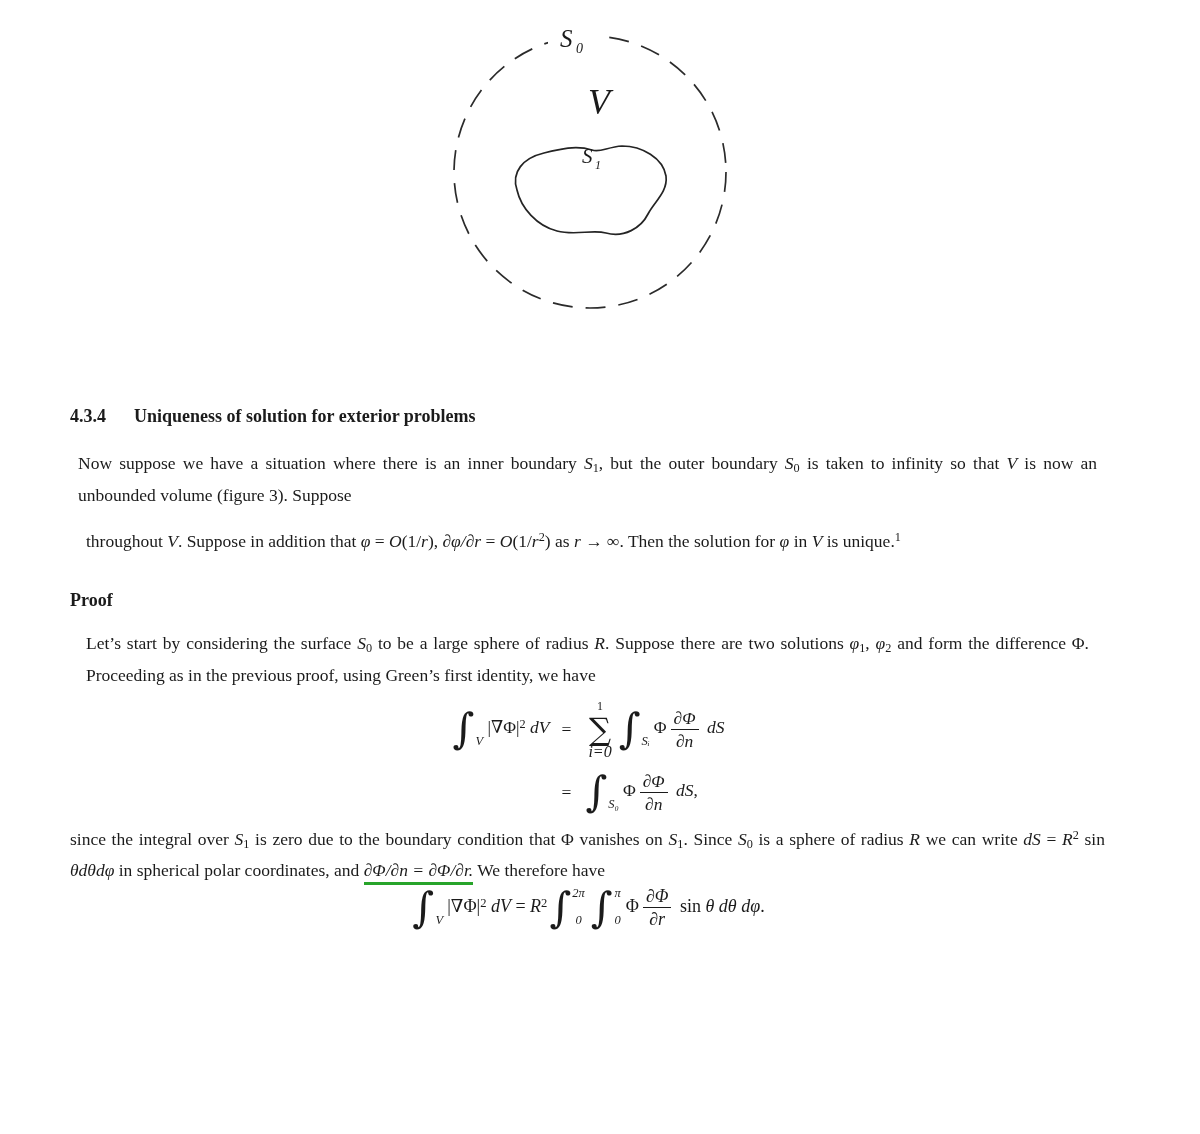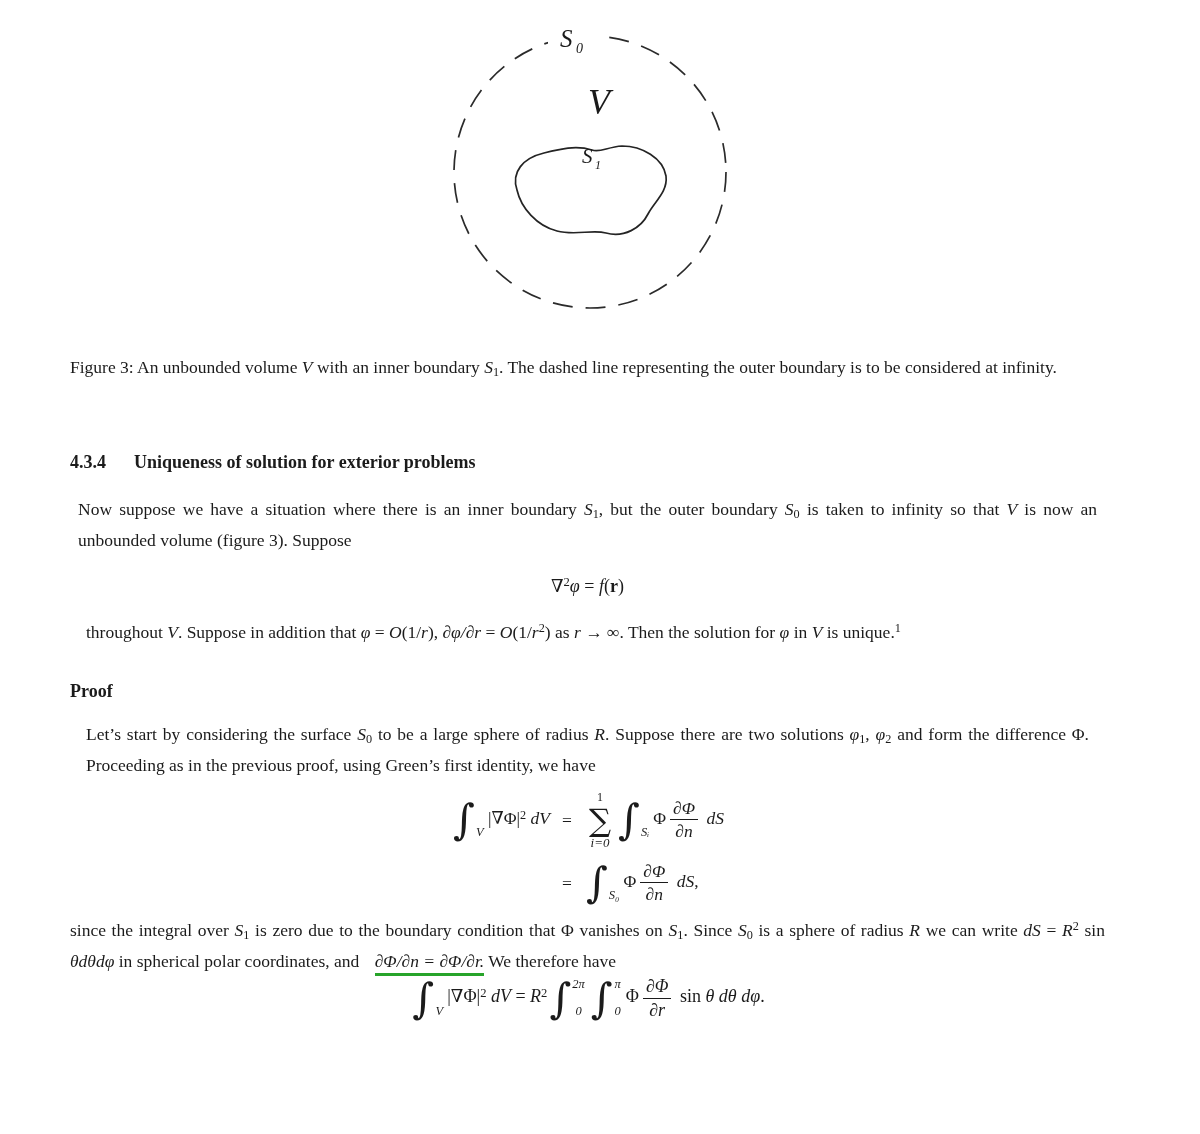--- a/index.html
+++ b/index.html
@@ -35,21 +35,21 @@
   [data-name="paragraph-proof-intro"] { margin: 18px 16px 0; }
   [data-name="equation-green-identity"] { margin: 12px 0 4px; }
   [data-name="paragraph-since"] { margin: 8px 0 0; }
   [data-name="equation-final"] { margin: 2px 0 0; }
 
   
   .mi { font-style: italic; }
   .mb { font-weight: bold; }
   .ssup { font-size: 0.7em; vertical-align: 0.45em; }
   .ssub { font-size: 0.7em; vertical-align: -0.25em; }
-  .gunder { border-bottom: 3.5px solid var(--green, #28a42a); padding-bottom: 2px; margin-left: 11px; }
+  .gunder { border-bottom: 3.5px solid var(--green, #28a42a); padding-bottom: 2px; }
 
   .eq-center { text-align: center; white-space: pre; font-size: 18px; }
   .eq-align {
     display: grid;
     grid-template-columns: max-content 34px max-content;
     justify-content: center;
     align-items: center;
     row-gap: 12px;
     font-size: 17.5px;
   }
@@ -64,21 +64,21 @@
     display: inline-flex; flex-direction: column; justify-content: space-between;
     font-size: 12.5px; line-height: 13px; font-style: italic;
     padding: 1px 0 3px 1px; min-width: 8px;
   }
   .sum-wrap {
     display: inline-flex; flex-direction: column; align-items: center;
     vertical-align: middle; margin: 0 5px; line-height: 1;
   }
   .sum-glyph { font-size: 31px; line-height: 32px; font-family: "DejaVu Serif","Liberation Serif",serif; }
   .sum-top { font-size: 12px; line-height: 13px; }
-  .sum-bot { font-size: 13px; line-height: 13px; font-style: italic; }
+  .sum-bot { font-size: 16px; line-height: 13px; font-style: italic; }
   .frac {
     display: inline-flex; flex-direction: column; align-items: center;
     vertical-align: middle; margin: 0 4px; font-style: italic; line-height: 1.15;
   }
   .fnum { border-bottom: 1.4px solid #1b1b1b; padding: 0 3px 1px; }
   .fden { padding-top: 1px; }
 </style>
 </head>
 <body>
 
@@ -98,29 +98,27 @@
              C 537 226, 521 208, 517 190 Z" fill="none" stroke="#242424" stroke-width="1.7"></path>
     <text class="fig-txt" data-name="outer-boundary-label" x="560" y="47" font-size="25">S</text>
     <text class="fig-txt" data-name="outer-boundary-label-sub" x="576" y="53" font-size="14">0</text>
     <text class="fig-txt" data-name="volume-label" x="588" y="114" font-size="36">V</text>
     <text class="fig-txt" data-name="inner-boundary-label" x="582" y="163" font-size="21">S</text>
     <text class="fig-txt" data-name="inner-boundary-label-sub" x="595" y="169" font-size="12">1</text>
   </svg>
 
   <div class="content" data-name="page-content">
 
-    <p class="caption" data-name="figure-caption"><span>Figure 3: An unbounded volume </span><span class="mi">V</span><span> with an inner boundary </span><span class="mi">S</span><span class="ssub">1</span><span>. The dashed line representing the outer boundary is to be considered at infinity.</span></p>
 
     <div data-name="section-heading">
       <span data-name="section-number">4.3.4</span><span data-name="section-title">Uniqueness of solution for exterior problems</span>
     </div>
 
     <p class="body-par" data-name="paragraph-intro"><span>Now suppose we have a situation where there is an inner boundary </span><span class="mi">S</span><span class="ssub">1</span><span>, but the outer boundary </span><span class="mi">S</span><span class="ssub">0</span><span> is taken to infinity so that </span><span class="mi">V</span><span> is now an unbounded volume (figure 3). Suppose</span></p>
 
-    <div class="eq-center" data-name="equation-laplace"><span>∇</span><span class="ssup">2</span><span class="mi">φ</span><span> = </span><span class="mi">f</span><span>(</span><span class="mb">r</span><span>)</span></div>
 
     <p class="body-par" data-name="paragraph-conditions"><span>throughout </span><span class="mi">V</span><span>. Suppose in addition that </span><span class="mi">φ</span><span> = </span><span class="mi">O</span><span>(1/</span><span class="mi">r</span><span>), </span><span class="mi">∂φ/∂r</span><span> = </span><span class="mi">O</span><span>(1/</span><span class="mi">r</span><span class="ssup">2</span><span>) as </span><span class="mi">r</span><span> → ∞. Then the solution for </span><span class="mi">φ</span><span> in </span><span class="mi">V</span><span> is unique.</span><span class="ssup">1</span></p>
 
     <div data-name="proof-heading">Proof</div>
 
     <p class="body-par" data-name="paragraph-proof-intro"><span>Let’s start by considering the surface </span><span class="mi">S</span><span class="ssub">0</span><span> to be a large sphere of radius </span><span class="mi">R</span><span>. Suppose there are two solutions </span><span class="mi">φ</span><span class="ssub">1</span><span>, </span><span class="mi">φ</span><span class="ssub">2</span><span> and form the difference Φ. Proceeding as in the previous proof, using Green’s first identity, we have</span></p>
 
     <div class="eq-align" data-name="equation-green-identity">
       <div class="eqcell eq-lhs" data-name="equation-lhs"><span class="bigop-wrap" data-name="integral-sign"><span class="int-glyph">∫</span><span class="int-lims"><span class="lim-top"></span><span class="lim-bot">V</span></span></span><span>|∇Φ|</span><span class="ssup">2</span><span> </span><span class="mi">dV</span></div>
       <div class="eqcell eq-rel" data-name="equals-sign">=</div>

